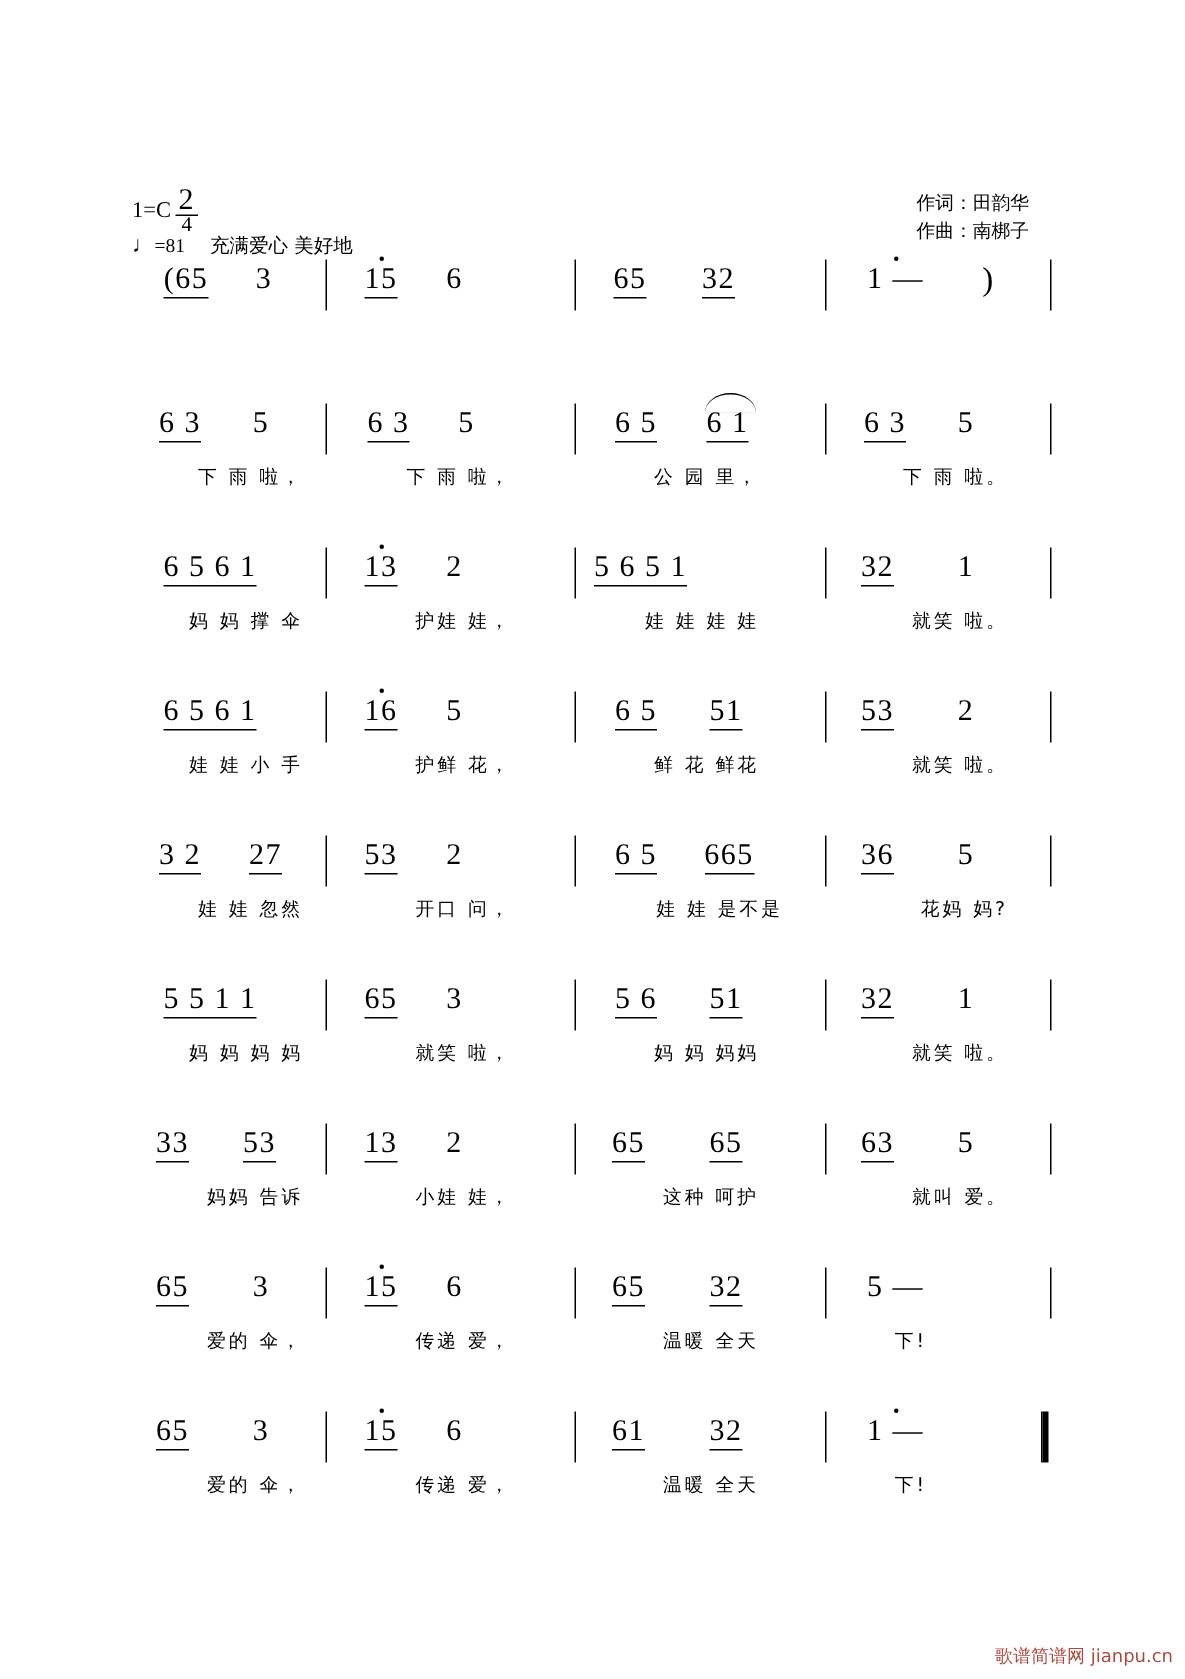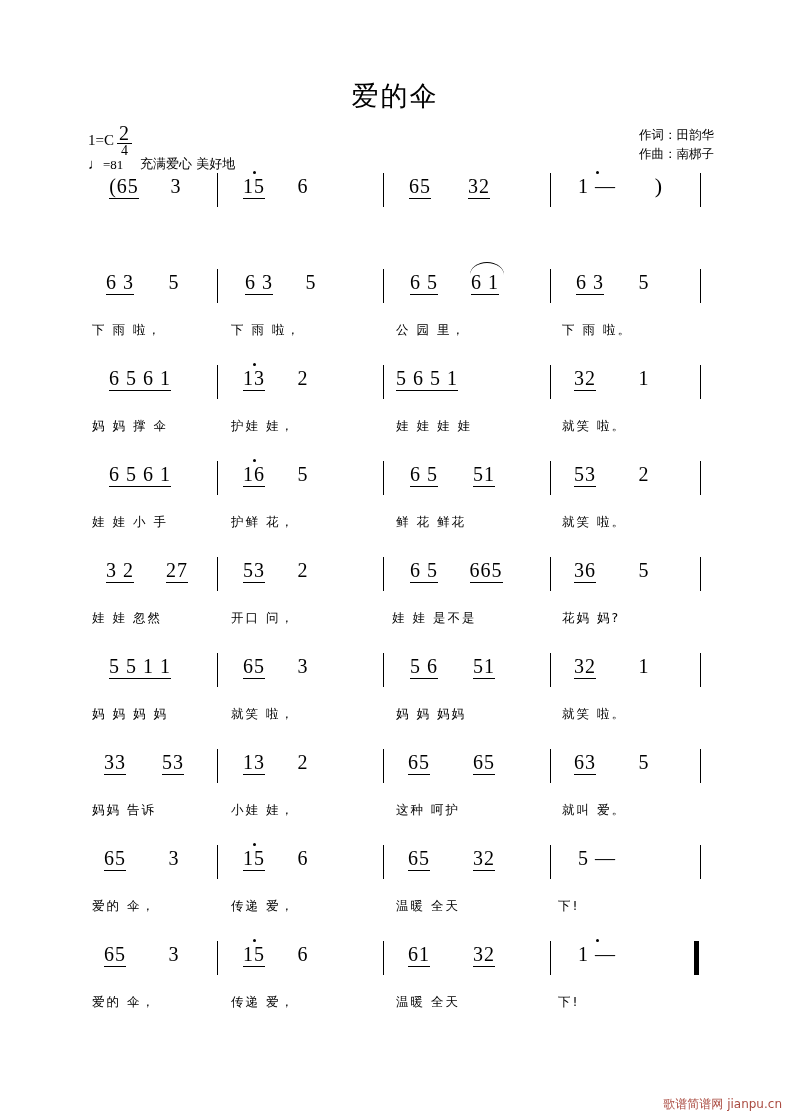--- a/index.html
+++ b/index.html
@@ -48,21 +48,21 @@
   .tempo .note{font-size:15px;}
 
   .expr{
     position:absolute;left:140px;top:155px;
     font-size:13px;
     font-family:"DejaVu Sans", sans-serif;
     white-space:nowrap;
   }
 
   .credits{
-    position:absolute;right:76px;top:126px;
+    position:absolute;right:104px;top:126px;
     font-size:12.5px;
     font-family:"DejaVu Sans", sans-serif;
     text-align:right;
     line-height:1.5;
   }
 
   .pagenum{
     position:absolute;left:0;top:1036px;width:790px;
     text-align:center;font-size:13px;font-weight:bold;
     font-family:"DejaVu Sans", sans-serif;
@@ -88,24 +88,23 @@
     line-height:20px;
     letter-spacing:1px;
     white-space:nowrap;
     display:inline-block;
   }
   .u1{border-bottom:1.4px solid #000;padding-bottom:2px;}
   .lyr{
     position:absolute;
     font-size:12.5px;
     font-family:"DejaVu Sans", sans-serif;
-    text-align:left;
+    text-align:right;
     white-space:nowrap;
     letter-spacing:2px;
-    margin-top:12px;
   }
   .bar{
     position:absolute;
     width:1.4px;background:#000;
     height:34px;
   }
   .endbar{position:absolute;width:0;height:34px;border-left:1.4px solid #000;border-right:4px solid #000;}
   .dot-hi{position:relative;}
   .dot-hi:before{
     content:"";
@@ -113,21 +112,20 @@
     width:3px;height:3px;border-radius:50%;background:#000;
   }
   .tie{position:absolute;width:34px;height:12px;border-top:1.5px solid #000;border-radius:50%/100% 100% 0 0;}
   .paren{font-size:22px;}
 </style>
 </head>
 <body>
 
 <div class="sheet">
 
-  <div class="title">爱的伞</div>
 
   <div class="keysig">
     <span>1=C</span><span class="frac"><span class="num">2</span><span class="den">4</span></span>
   </div>
 
   <div class="tempo">
     <span class="note">♩</span><span>=81</span>
   </div>
 
   <div class="expr">充满爱心  美好地</div>

